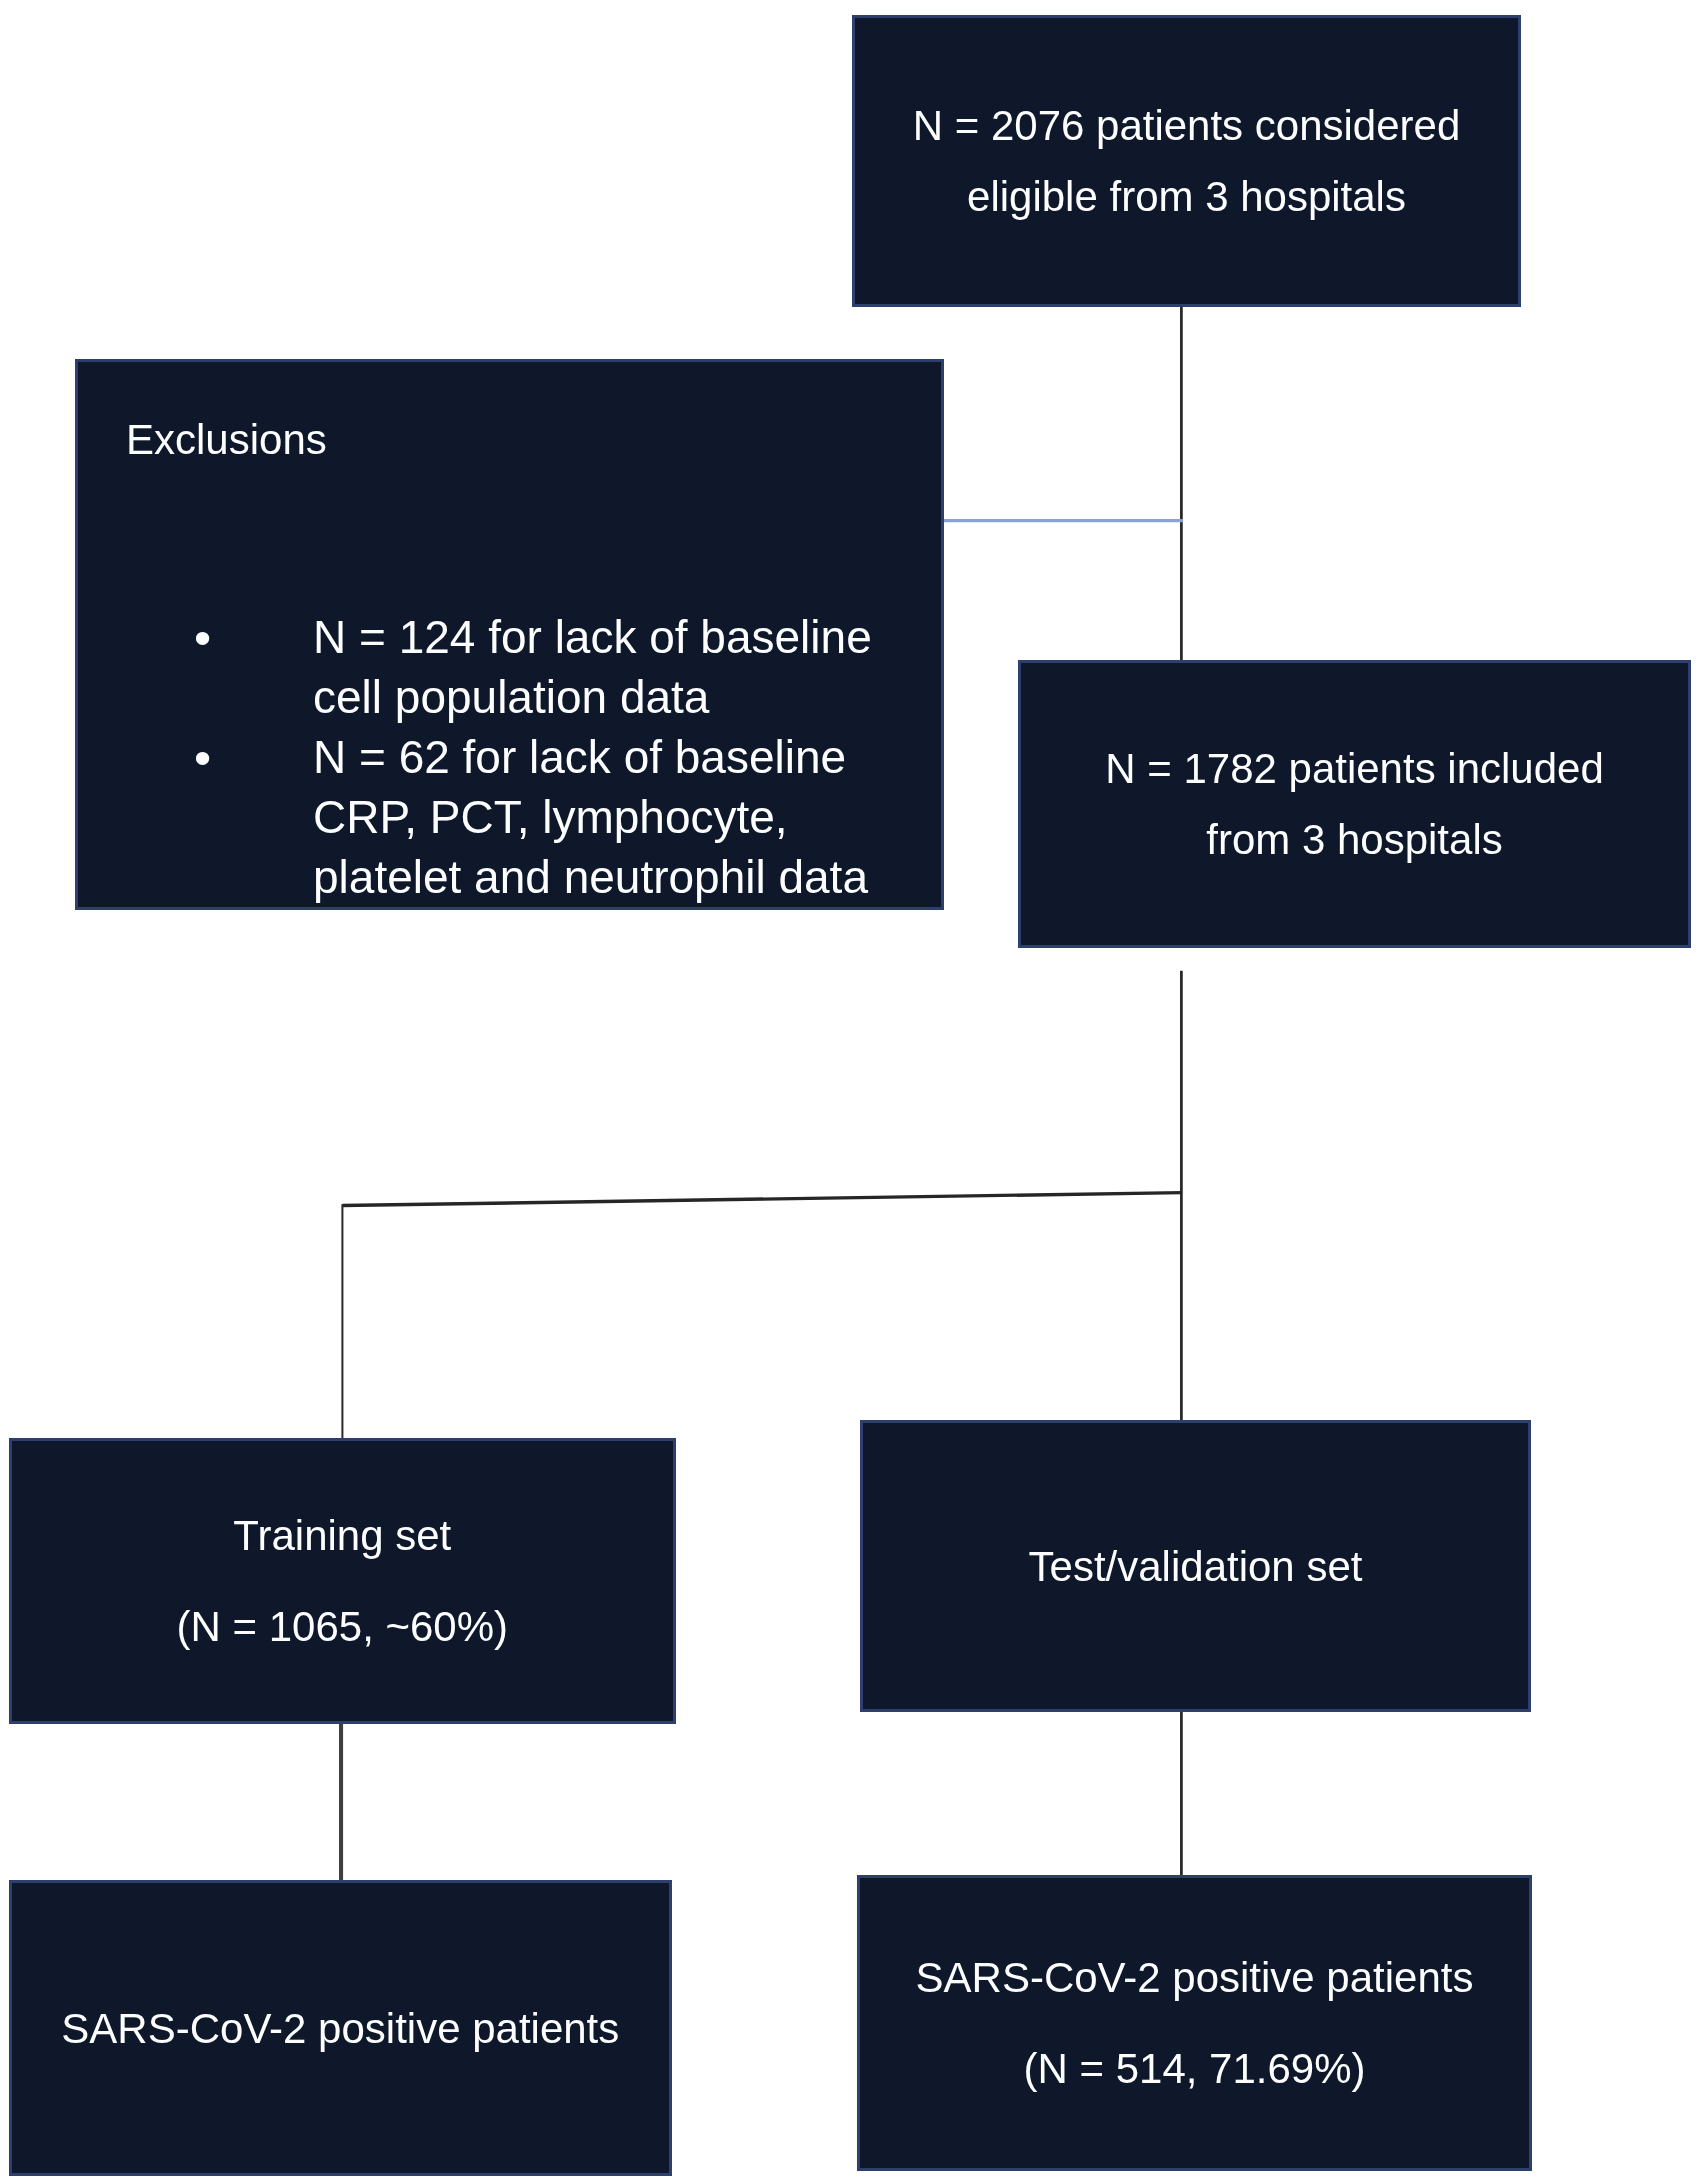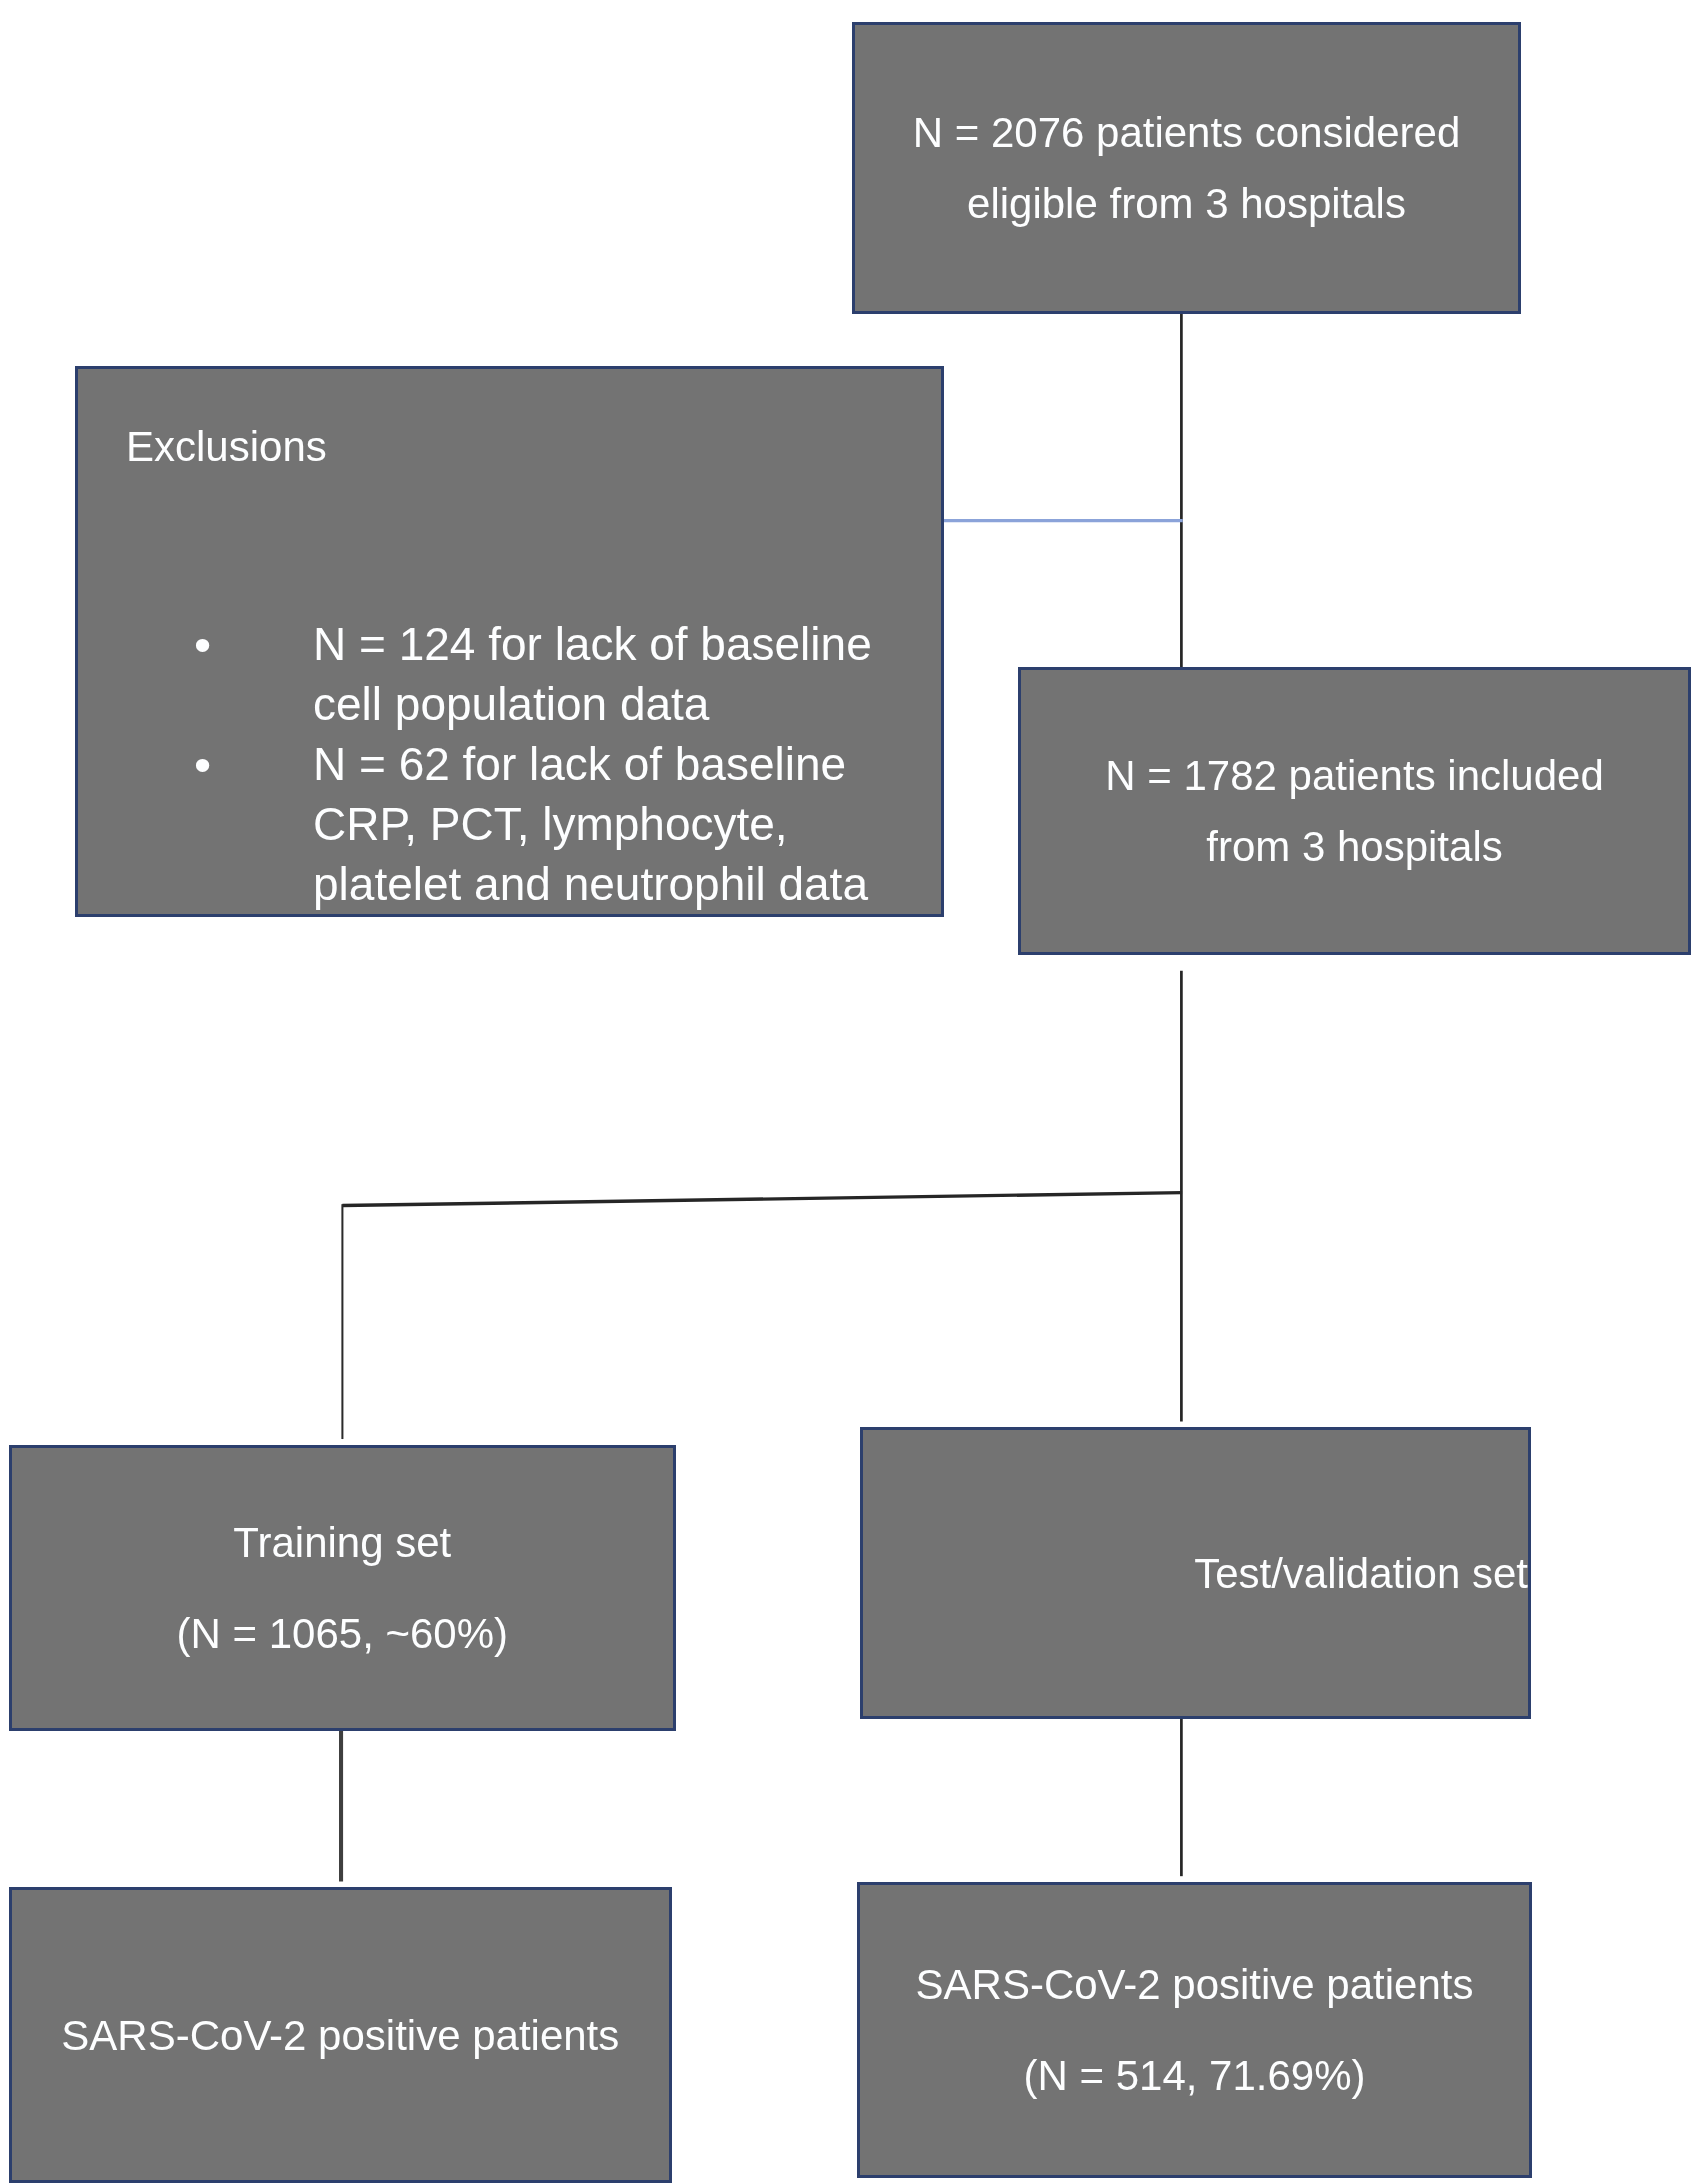--- a/index.html
+++ b/index.html
@@ -11,40 +11,39 @@
     font-family: "Liberation Sans", sans-serif;
     overflow: hidden;
   }
   #connector-layer {
     position: absolute;
     left: 0; top: 0;
     width: 1703px; height: 2183px;
   }
   .node {
     position: absolute;
-    background: #737373;
+    background: #0f172a;
     border: 3.4px solid #2c3f6d;
     box-sizing: border-box;
     color: #fdfeff;
     font-size: 42px;
     display: flex;
     flex-direction: column;
     justify-content: center;
     align-items: center;
     text-align: center;
-    margin-top: 7px;
   }
   .bline { line-height: 71px; white-space: nowrap; }
   .settitle { line-height: 71px; white-space: nowrap; }
   .setdetail { line-height: 71px; margin-top: 20.4px; white-space: nowrap; }
 
   #node-eligible        { left: 852px; top: 15px;   width: 669px; height: 292px; }
   #node-included        { left: 1018px; top: 660px; width: 673px; height: 288px; }
   #node-training        { left: 8.8px;   top: 1438px; width: 667px; height: 286px; }
-  #node-test            { left: 860px; top: 1420px; width: 671px; height: 292px; align-items: flex-end; }
+  #node-test            { left: 860px; top: 1420px; width: 671px; height: 292px; }
   #node-training-positive { left: 8.8px;   top: 1880px; width: 663px; height: 296px; }
   #node-test-positive   { left: 857px; top: 1875px; width: 675px; height: 296px; }
 
   #node-exclusions {
     left: 75px; top: 359px; width: 869px; height: 551px;
     justify-content: space-between;
     align-items: flex-start;
     text-align: left;
     padding: 48px 27px 0 48px;
   }

